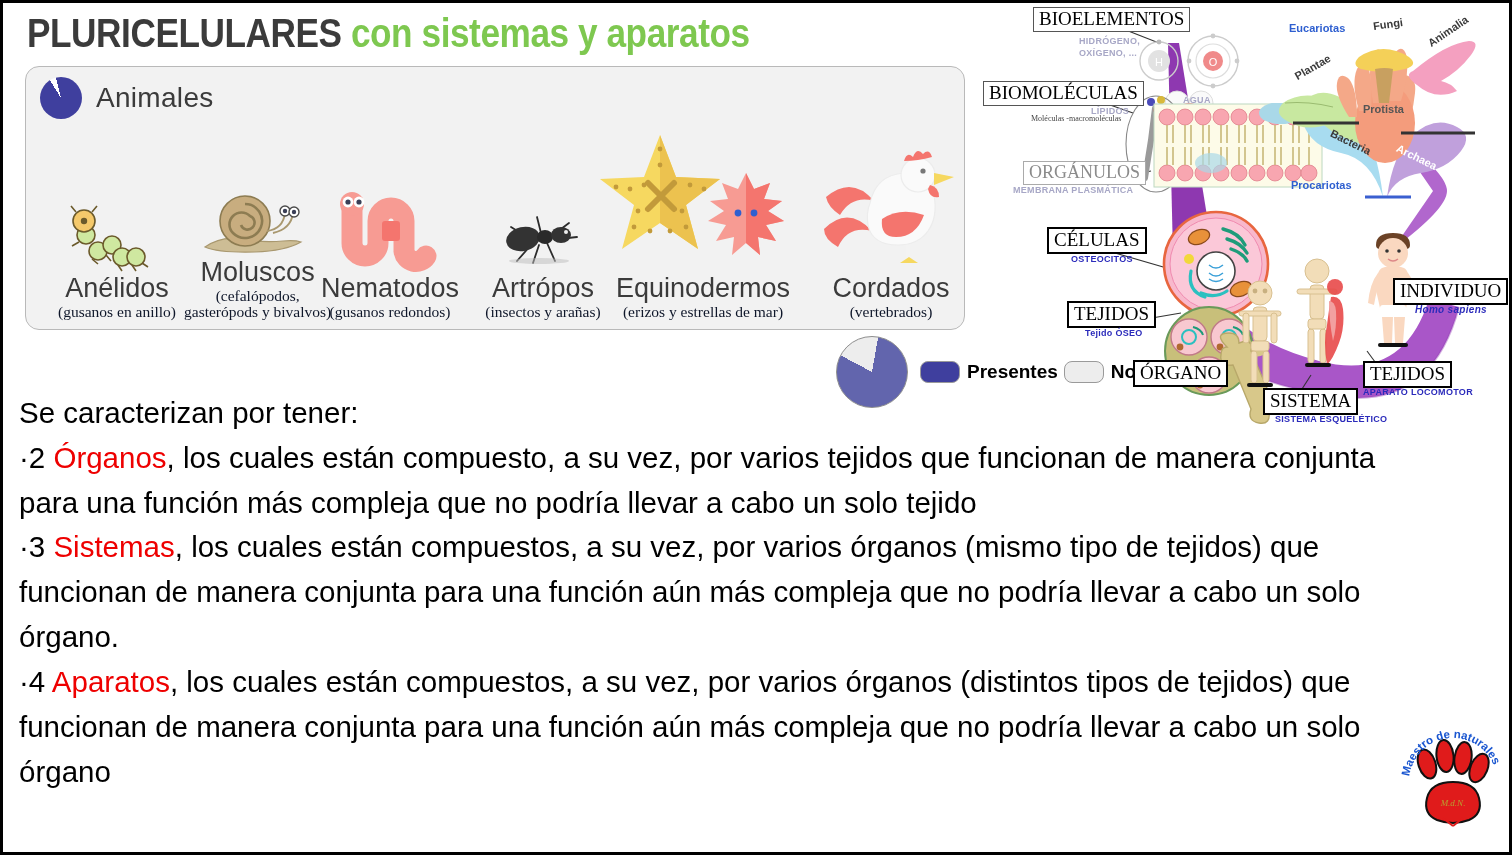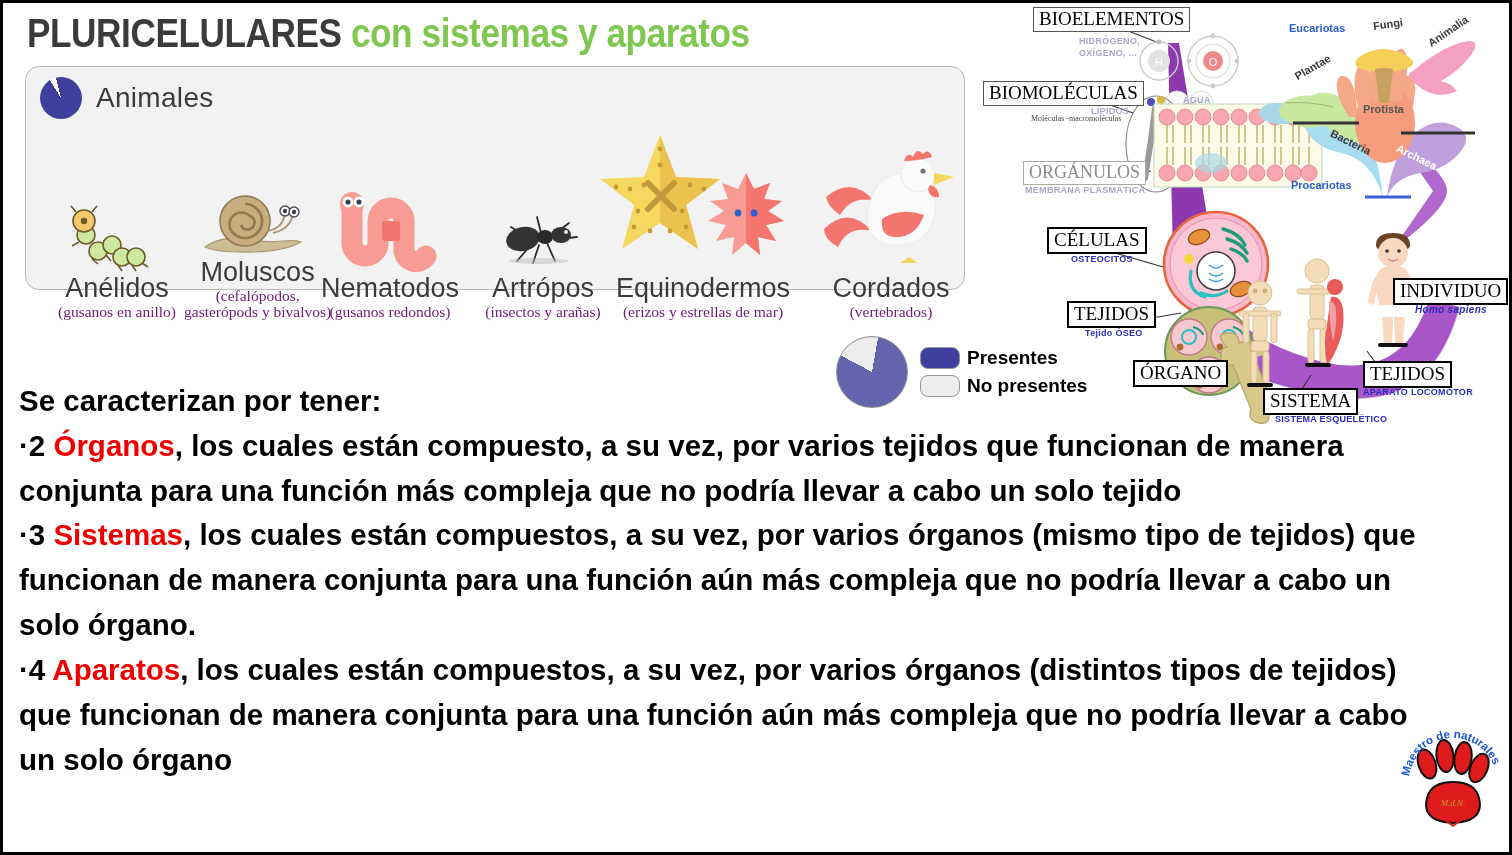--- a/index.html
+++ b/index.html
@@ -22,21 +22,21 @@
     white-space: nowrap;
     font-family: "Liberation Sans Narrow", "Liberation Sans", sans-serif;
     transform: scaleX(0.88); transform-origin: left center;
   }
   #title .t1 { color: #3b3b3b; }
   #title .t2 { color: #7ec850; }
 
   
   #animals-panel {
     position: absolute; left: 22px; top: 63px;
-    width: 940px; height: 224px;
+    width: 940px; height: 264px;
     background: #f2f2f2;
     border: 1.5px solid #b9b9b9;
     border-radius: 14px;
   }
   #panel-head { position: absolute; left: 14px; top: 10px; display: flex; align-items: center; gap: 14px; }
   .pie-badge {
     width: 42px; height: 42px; border-radius: 50%;
     background: conic-gradient(from -14deg, #3f3f9e 0deg 342deg, #ffffff 342deg 360deg);
   }
   #panel-head .lbl { font-size: 28px; color: #3b3b3b; letter-spacing: .3px; }
@@ -48,32 +48,32 @@
     position: absolute; bottom: 6px;
     display: flex; flex-direction: column; align-items: center;
     text-align: center;
   }
   .animal .art { position: relative; width: 130px; height: 118px; display:flex; align-items:flex-end; justify-content:center; }
   .animal .name {
     font-size: 27px; color: #3b3b3b; line-height: 1.0; white-space: nowrap;
   }
   .animal .sub {
     font-family: "Liberation Serif", serif;
-    font-size: 15.5px; color: #701a75; line-height: 1.08;
+    font-size: 15.5px; color: #0f172a; line-height: 1.08;
     margin-top: 2px;
   }
 
   
   #pie-block { position: absolute; left: 833px; top: 333px; display: flex; align-items: center; gap: 12px; }
   #big-pie {
     width: 72px; height: 72px; border-radius: 50%;
     border: 1px solid #8d8d8d;
     background: conic-gradient(from -62deg, #ededed 0deg 72deg, #6265ad 72deg 360deg);
   }
-  #legend { display: flex; flex-direction: column; gap: 6px; }
+  #legend { display: flex; flex-direction: row; gap: 6px; }
   .leg-row { display: flex; align-items: center; gap: 7px; }
   .swatch { width: 40px; height: 22px; border-radius: 8px; border: 1px solid #9a9a9a; }
   .leg-row .txt {
     font-size: 19px; font-weight: bold; color: #000;
     font-family: "Liberation Sans Narrow", "Liberation Sans", sans-serif;
     white-space: nowrap;
   }
 
   
   #diagram { position: absolute; left: 960px; top: 0px; width: 552px; height: 430px; }
@@ -100,23 +100,23 @@
   .dsub.ital { font-style: italic; }
 
   
   #tree { position: absolute; left: 300px; top: 8px; width: 248px; height: 190px; }
   .tree-txt { position: absolute; font-size: 11px; font-weight: bold; white-space: nowrap; font-family: "Liberation Sans", sans-serif; }
   .tree-blue { color: #2e5fd0; }
   .tree-dark { color: #3a3a3a; }
 
   
   #body-text {
-    position: absolute; left: 16px; top: 376px; width: 1400px;
+    position: absolute; left: 16px; top: 388px; width: 1400px;
     font-family: "Liberation Sans Narrow", "Liberation Sans", sans-serif;
-    font-size: 29.5px; font-weight: bold; color: #000;
+    font-size: 29.5px; font-weight: normal; color: #000;
     line-height: 1.52;
   }
   #body-text p { margin: 0; }
   #body-text .kw { color: #ee0000; }
 
   
   #logo { position: absolute; left: 1394px; top: 703px; width: 112px; height: 122px; }
 </style>
 </head>
 <body>
@@ -520,21 +520,21 @@
     <span class="dlabel" style="left:170px; top:357px; font-size:19px; border-width:2px; border-color:#000;">ÓRGANO</span>
     <span class="dlabel" style="left:300px; top:385px; font-size:19px; border-width:2px; border-color:#000;">SISTEMA</span>
     <span class="dlabel" style="left:400px; top:358px; font-size:19px; border-width:2px; border-color:#000;">TEJIDOS</span>
     <span class="dlabel" style="left:430px; top:275px; font-size:19px; border-width:2px; border-color:#000;">INDIVIDUO</span>
 
     <span class="dsub grey" style="left:116px; top:33px;">HIDRÓGENO,</span>
     <span class="dsub grey" style="left:116px; top:45px;">OXÍGENO, ...</span>
     <span class="dsub grey" style="left:220px; top:92px;">AGUA</span>
     <span class="dsub grey" style="left:128px; top:103px;">LÍPIDOS</span>
     <span class="dsub serif" style="left:68px; top:111px; font-size:8px;">Moléculas -macromoléculas</span>
-    <span class="dsub grey" style="left:62px; top:182px;">MEMBRANA PLASMÁTICA</span>
+    <span class="dsub grey" style="left:50px; top:182px;">MEMBRANA PLASMÁTICA</span>
     <span class="dsub" style="left:108px; top:251px;">OSTEOCITOS</span>
     <span class="dsub" style="left:122px; top:325px;">Tejido ÓSEO</span>
     <span class="dsub" style="left:312px; top:411px;">SISTEMA ESQUELÉTICO</span>
     <span class="dsub" style="left:400px; top:384px;">APARATO LOCOMOTOR</span>
     <span class="dsub ital" style="left:452px; top:301px; font-size:10px;">Homo sapiens</span>
   </div>
 
   <div id="body-text">
     <p>Se caracterizan por tener:</p>
     <p><span>·2 </span><span class="kw">Órganos</span><span>, los cuales están compuesto, a su vez, por varios tejidos que funcionan de manera conjunta para una función más compleja que no podría llevar a cabo un solo tejido</span></p>

